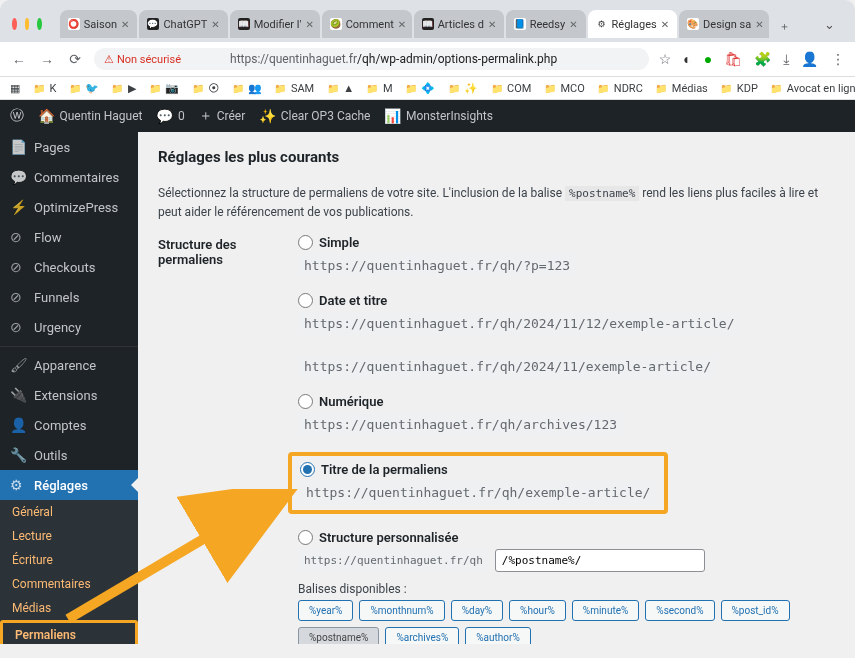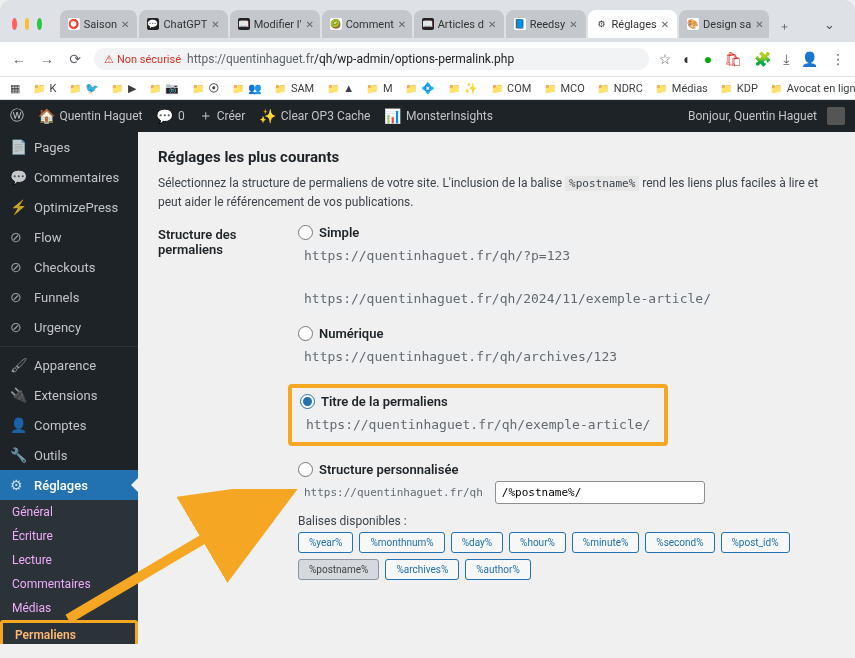--- a/index.html
+++ b/index.html
@@ -16,21 +16,21 @@
   .tab { background: #c4c7cc; padding: 5px 8px; border-radius: 8px 8px 0 0; display: flex; align-items: center; gap: 4px; max-width: 90px; white-space: nowrap; overflow: hidden; color: #333; height: 28px; }
   .tab.active { background: #fff; }
   .tab-icon { width: 12px; height: 12px; border-radius: 2px; flex-shrink: 0; display:flex; align-items:center; justify-content:center; font-size:9px;}
   .tab-close { color: #666; font-size: 10px; margin-left: auto; }
   .tab-new { padding: 4px 8px; color: #555; }
 
   .addr-bar { background: #fff; display: flex; align-items: center; padding: 6px 10px; gap: 10px; border-bottom: 1px solid #ddd; }
   .nav-btn { color: #5f6368; font-size: 14px; width: 18px; text-align: center; }
   .url-box { flex: 1; display: flex; align-items: center; background: #f1f3f4; border-radius: 14px; padding: 4px 10px; font-size: 12px; gap: 6px; }
   .not-secure { color: #d93025; display: flex; align-items: center; gap: 3px; font-size: 11px; }
-  .url-text { color: #5f6368; }
+  .url-text { color: #5f6368; margin-left: 43px; }
   .url-text .path { color: #202124; }
   .addr-icons { display: flex; gap: 12px; align-items: center; color: #5f6368; }
   .addr-icons span { font-size: 14px; }
 
   .bookmarks { background: #fff; display: flex; align-items: center; padding: 4px 10px; gap: 12px; font-size: 11px; color: #3c4043; border-bottom: 1px solid #ddd; overflow:hidden;}
   .bookmarks .bm { display: flex; align-items: center; gap: 3px; white-space: nowrap; }
   .bm-icon { width:14px; height:14px; border-radius:2px; display:flex; align-items:center; justify-content:center; font-size:10px; }
 
   
   .wp-adminbar { background: #1d2327; color: #c3c4c7; display: flex; align-items: center; padding: 0 10px; height: 32px; font-size: 12px; justify-content: space-between; }
@@ -39,27 +39,27 @@
   .ab-icon { font-size: 14px; }
 
   
   .wp-body { display: flex; height: calc(658px - 28px - 28px - 34px - 24px - 32px); }
   .wp-sidebar { background: #1d2327; width: 138px; color: #c3c4c7; font-size: 13px; overflow: hidden; }
   .wp-sidebar .menu-item { display: flex; align-items: center; gap: 8px; padding: 7px 10px; }
   .wp-sidebar .menu-item.sep { border-top: 1px solid #333; margin-top: 4px; padding-top: 10px;}
   .wp-sidebar .menu-item.current { background: #2271b1; color: #fff; position: relative; font-weight: 500;}
   .wp-sidebar .menu-item.current::after { content: ''; position: absolute; right: -1px; top: 50%; transform: translateY(-50%); border: 8px solid transparent; border-right-color: #f0f0f1; }
   .wp-sidebar .submenu { background: #2c3338; font-size: 12px; }
-  .wp-sidebar .submenu .sub { padding: 5px 12px; color: #f0abfc; }
+  .wp-sidebar .submenu .sub { padding: 5px 12px; color: #fdba74; }
   .wp-sidebar .submenu .sub.active { color: #72aee6; font-weight: 600; }
   .wp-sidebar .submenu .sub.highlight-box { border: 3px solid #f5a623; border-radius: 3px; color: #fdba74; }
   .menu-icon { width: 16px; font-size: 14px; opacity: .75; }
 
   .wp-content { flex: 1; background: #f0f0f1; padding: 16px 20px; overflow: auto; color: #1d2327; position: relative; }
-  .wp-content h2 { font-size: 15px; font-weight: 700; margin-bottom: 8px; }
+  .wp-content h2 { font-size: 15px; font-weight: 700; margin-bottom: 18px; }
   .wp-content p { font-size: 12px; color: #3c434a; line-height: 1.5; margin-bottom: 14px; }
   .wp-content code.tag { background: #e7e7e7; padding: 1px 4px; font-family: Menlo, monospace; font-size: 11px; }
 
   .form-row { display: flex; margin-bottom: 12px; }
   .form-label { width: 140px; font-size: 13px; font-weight: 600; color: #1d2327; padding-top: 2px;}
   .form-field { flex: 1; }
   .radio-opt { margin-bottom: 16px; }
   .radio-opt label { font-weight: 600; font-size: 13px; color: #1d2327; display: flex; align-items: center; gap: 6px; }
   .radio-opt .url { font-family: Menlo, Consolas, monospace; font-size: 13px; color: #646970; background: #eef0f1; padding: 4px 6px; margin-top: 4px; display: inline-block; border-radius: 2px; }
   .radio-opt input[type=radio] { width: 15px; height: 15px; accent-color: #2271b1; }
@@ -188,26 +188,20 @@
       </span>
     <span class="ab-item">
         <span class="ab-icon">✨</span>
         <span>Clear OP3 Cache</span>
       </span>
     <span class="ab-item">
         <span class="ab-icon">📊</span>
         <span>MonsterInsights</span>
       </span>
   </div>
-  <div class="right">
-    <span class="ab-item">
-        <span>Bonjour, Quentin Haguet</span>
-        <span class="ab-icon" style="background:#555;border-radius:2px;width:18px;height:18px;display:inline-block;margin-left:6px;"></span>
-      </span>
-  </div>
 </div>
 
 <div class="wp-body">
   <div class="wp-sidebar" id="wp-sidebar">
       <div class="menu-item">
         <span class="menu-icon">📄</span>
         <span>Pages</span>
       </div>
       <div class="menu-item">
         <span class="menu-icon">💬</span>
@@ -248,40 +242,43 @@
       <div class="menu-item">
         <span class="menu-icon">🔧</span>
         <span>Outils</span>
       </div>
       <div class="menu-item current">
         <span class="menu-icon">⚙</span>
         <span>Réglages</span>
       </div>
       <div class="submenu">
         <div class="sub">Général</div>
+        <div class="sub">Lecture</div>
         <div class="sub">Écriture</div>
-        <div class="sub">Lecture</div>
         <div class="sub">Commentaires</div>
         <div class="sub">Médias</div>
         <div class="sub active highlight-box">Permaliens</div>
       </div>
     </div>
 
   <div class="wp-content">
     <h2>Réglages les plus courants</h2>
     <p>
       <span>Sélectionnez la structure de permaliens de votre site. L'inclusion de la balise </span><code class="tag">%postname%</code><span> rend les liens plus faciles à lire et peut aider le référencement de vos publications.</span>
     </p>
 
     <div class="form-row">
       <div class="form-label">Structure des permaliens</div>
       <div class="form-field" id="radio-options"><div class="radio-opt"><label>
               <input type="radio" name="perm" style="">
               <span>Simple</span>
-            </label><div class="url">https://quentinhaguet.fr/qh/?p=123</div></div><div class="radio-opt"><div class="url">https://quentinhaguet.fr/qh/2024/11/exemple-article/</div></div><div class="radio-opt"><label>
+            </label><div class="url">https://quentinhaguet.fr/qh/?p=123</div></div><div class="radio-opt"><label>
+              <input type="radio" name="perm" style="">
+              <span>Date et titre</span>
+            </label><div class="url">https://quentinhaguet.fr/qh/2024/11/12/exemple-article/</div></div><div class="radio-opt"><div class="url">https://quentinhaguet.fr/qh/2024/11/exemple-article/</div></div><div class="radio-opt"><label>
               <input type="radio" name="perm" style="">
               <span>Numérique</span>
             </label><div class="url">https://quentinhaguet.fr/qh/archives/123</div></div><div class="radio-opt highlighted"><label>
               <input type="radio" name="perm" checked="" style="">
               <span>Titre de la permaliens</span>
             </label><div class="url">https://quentinhaguet.fr/qh/exemple-article/</div></div><div class="radio-opt">
             <label>
               <input type="radio" name="perm" style="">
               <span>Structure personnalisée</span>
             </label>

